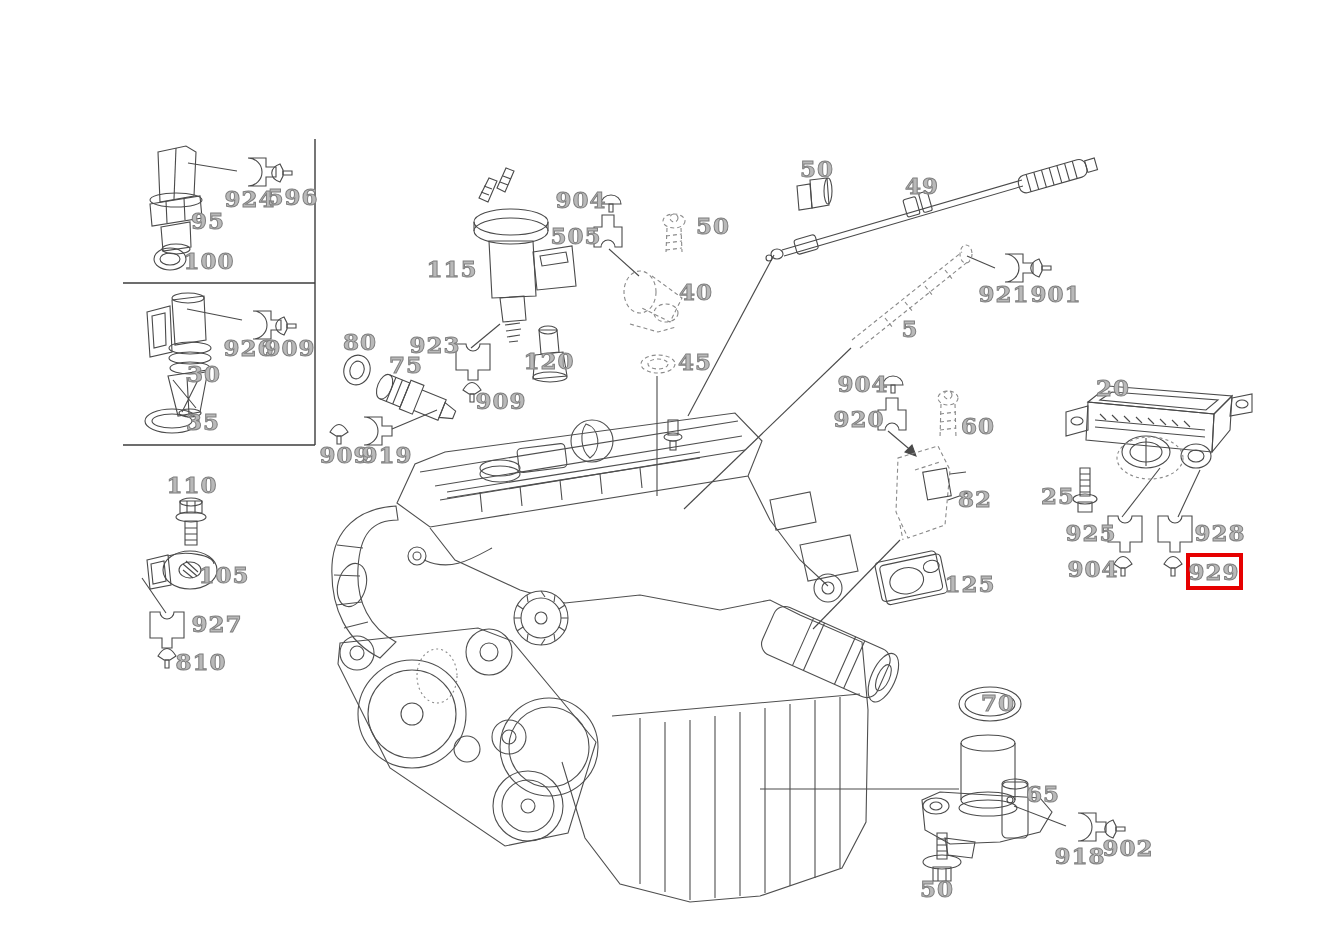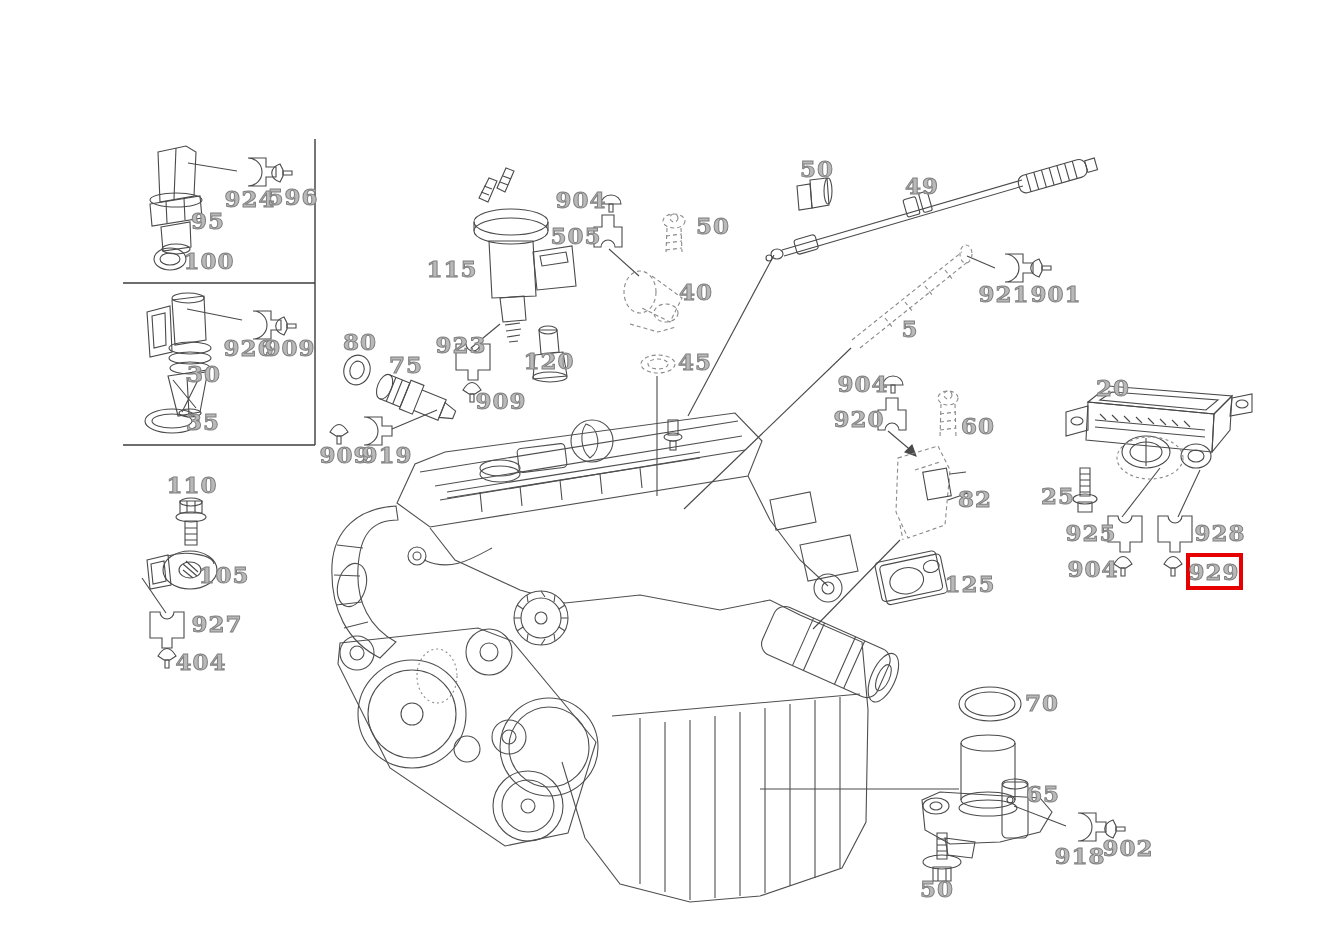--- a/index.html
+++ b/index.html
@@ -379,23 +379,23 @@
 <div class="lbl" style="left:250px;top:198px">924</div>
 <div class="lbl" style="left:293px;top:196px">596</div>
 <div class="lbl" style="left:209px;top:260px">100</div>
 <div class="lbl" style="left:204px;top:373px">30</div>
 <div class="lbl" style="left:249px;top:347px">926</div>
 <div class="lbl" style="left:290px;top:347px">909</div>
 <div class="lbl" style="left:203px;top:421px">35</div>
 <div class="lbl" style="left:192px;top:484px">110</div>
 <div class="lbl" style="left:224px;top:574px">105</div>
 <div class="lbl" style="left:217px;top:623px">927</div>
-<div class="lbl" style="left:201px;top:661px">404</div>
+<div class="lbl" style="left:201px;top:661px">810</div>
 <div class="lbl" style="left:452px;top:268px">115</div>
-<div class="lbl" style="left:461px;top:344px">923</div>
+<div class="lbl" style="left:435px;top:344px">923</div>
 <div class="lbl" style="left:549px;top:360px">120</div>
 <div class="lbl" style="left:501px;top:400px">909</div>
 <div class="lbl" style="left:360px;top:341px">80</div>
 <div class="lbl" style="left:406px;top:364px">75</div>
 <div class="lbl" style="left:345px;top:454px">909</div>
 <div class="lbl" style="left:387px;top:454px">919</div>
 <div class="lbl" style="left:581px;top:199px">904</div>
 <div class="lbl" style="left:576px;top:235px">505</div>
 <div class="lbl" style="left:713px;top:225px">50</div>
 <div class="lbl" style="left:696px;top:291px">40</div>
@@ -409,19 +409,19 @@
 <div class="lbl" style="left:859px;top:418px">920</div>
 <div class="lbl" style="left:978px;top:425px">60</div>
 <div class="lbl" style="left:975px;top:498px">82</div>
 <div class="lbl" style="left:970px;top:583px">125</div>
 <div class="lbl" style="left:1113px;top:387px">20</div>
 <div class="lbl" style="left:1058px;top:495px">25</div>
 <div class="lbl" style="left:1091px;top:532px">925</div>
 <div class="lbl" style="left:1220px;top:532px">928</div>
 <div class="lbl" style="left:1093px;top:568px">904</div>
 <div class="lbl" style="left:1214px;top:571px">929</div>
-<div class="lbl" style="left:1042px;top:702px">70</div>
+<div class="lbl" style="left:998px;top:702px">70</div>
 <div class="lbl" style="left:1043px;top:793px">65</div>
 <div class="lbl" style="left:1080px;top:855px">918</div>
 <div class="lbl" style="left:1128px;top:847px">902</div>
 <div class="lbl" style="left:937px;top:888px">50</div>
 
 </div>
 
 </body></html>

